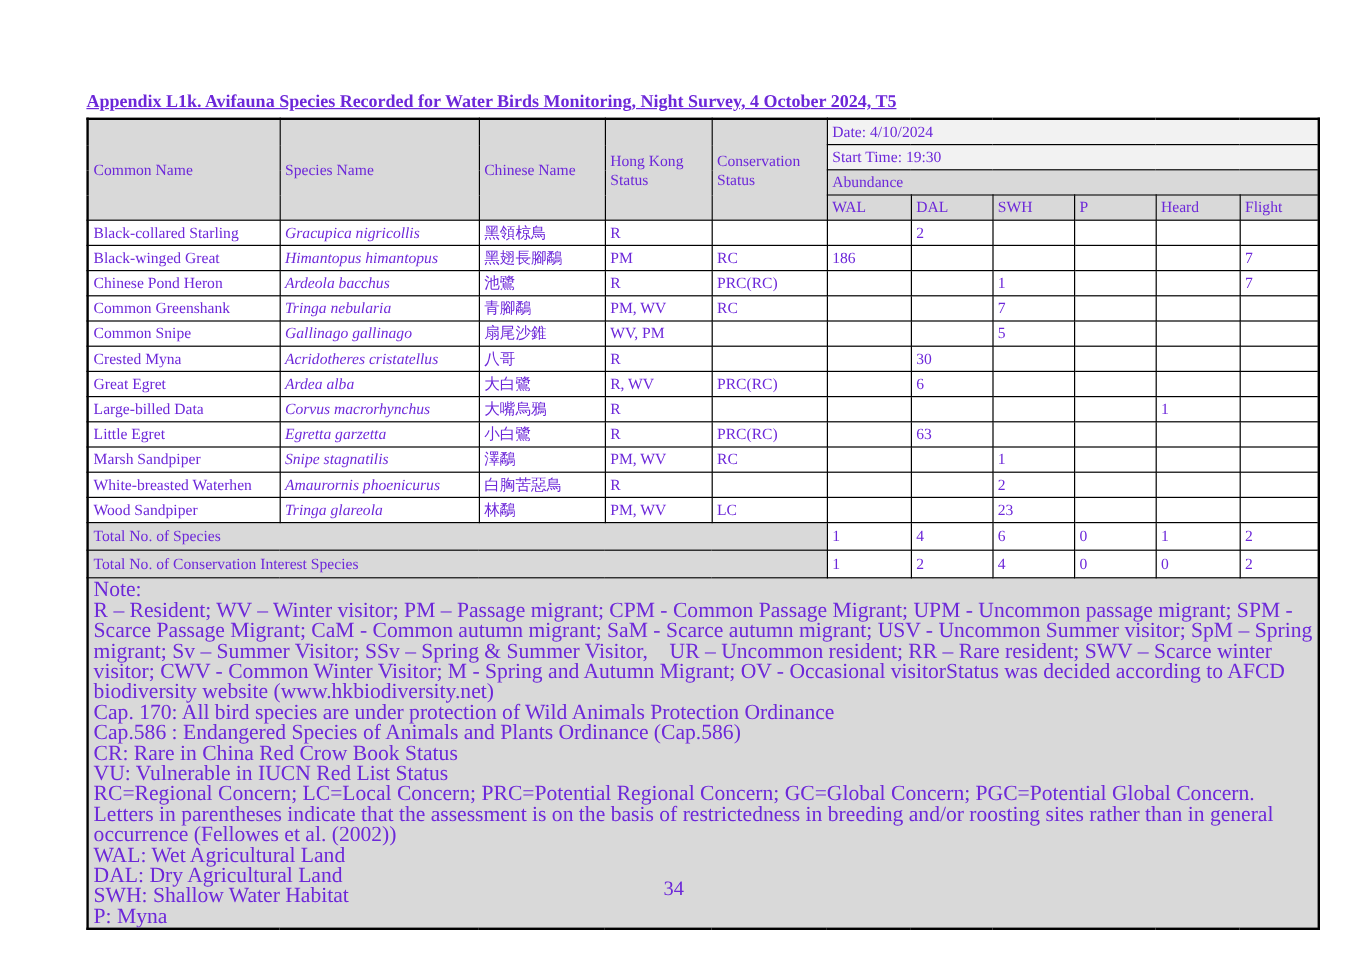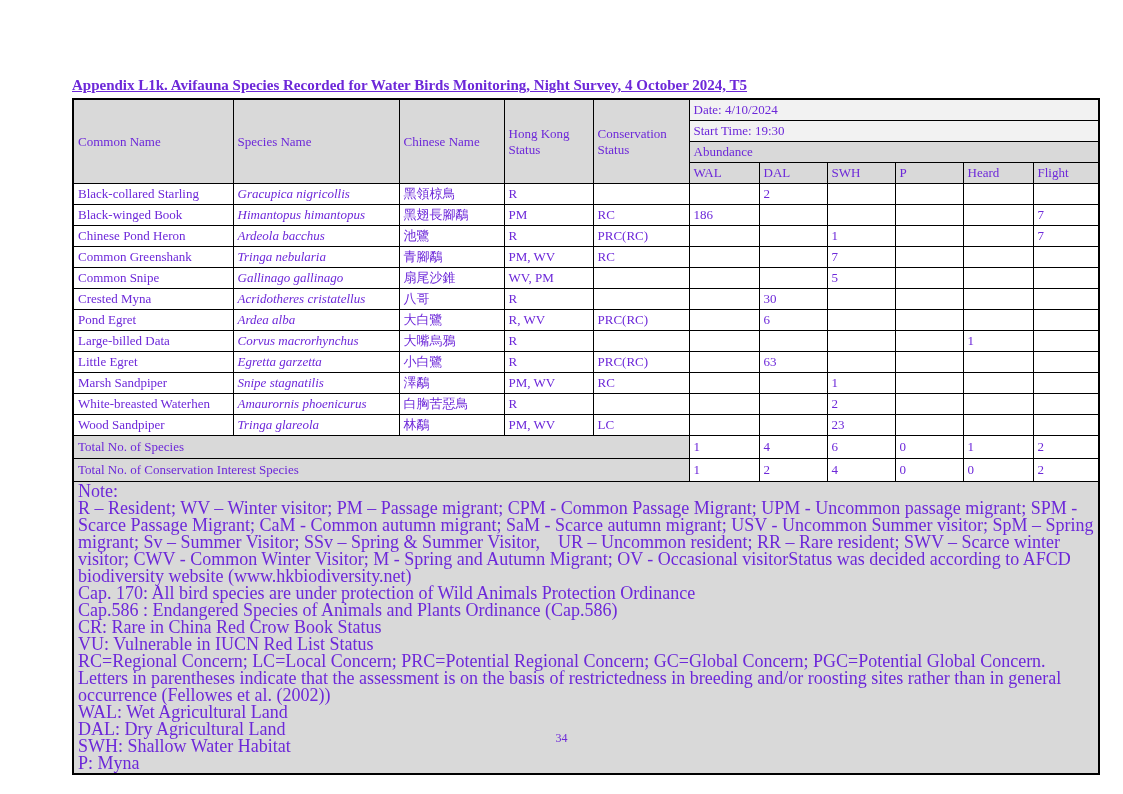--- a/index.html
+++ b/index.html
@@ -48,21 +48,21 @@
   .num { text-align: center; }
   .italic { font-style: italic; margin-left: 28px; }
   .note-cell { padding: 2px 6px 4px 6px; vertical-align: top; }
   .note-line { font-size: 18px; line-height: 17px; white-space: pre-wrap; }
   .page-number {
     position: absolute;
     left: 0;
     top: 731px;
     width: 1123px;
     text-align: center;
-    font-size: 12px;
+    font-size: 17px;
   }
 </style>
 </head>
 <body>
 
 <div class="page">
 
   <div class="title">Appendix L1k. Avifauna Species Recorded for Water Birds Monitoring, Night Survey, 4 October 2024, T5</div>
 
   <table class="main">
@@ -113,21 +113,21 @@
           <td>R</td>
           <td></td>
           <td class="num"></td>
           <td class="num">2</td>
           <td class="num"></td>
           <td class="num"></td>
           <td class="num"></td>
           <td class="num"></td>
         </tr>
         <tr class="data-row">
-          <td>Black-winged Book</td>
+          <td>Black-winged Great</td>
           <td class="italic">Himantopus himantopus</td>
           <td>黑翅長腳鷸</td>
           <td>PM</td>
           <td>RC</td>
           <td class="num">186</td>
           <td class="num"></td>
           <td class="num"></td>
           <td class="num"></td>
           <td class="num"></td>
           <td class="num">7</td>
@@ -178,21 +178,21 @@
           <td>R</td>
           <td></td>
           <td class="num"></td>
           <td class="num">30</td>
           <td class="num"></td>
           <td class="num"></td>
           <td class="num"></td>
           <td class="num"></td>
         </tr>
         <tr class="data-row">
-          <td>Pond Egret</td>
+          <td>Great Egret</td>
           <td class="italic">Ardea alba</td>
           <td>大白鷺</td>
           <td>R, WV</td>
           <td>PRC(RC)</td>
           <td class="num"></td>
           <td class="num">6</td>
           <td class="num"></td>
           <td class="num"></td>
           <td class="num"></td>
           <td class="num"></td>

